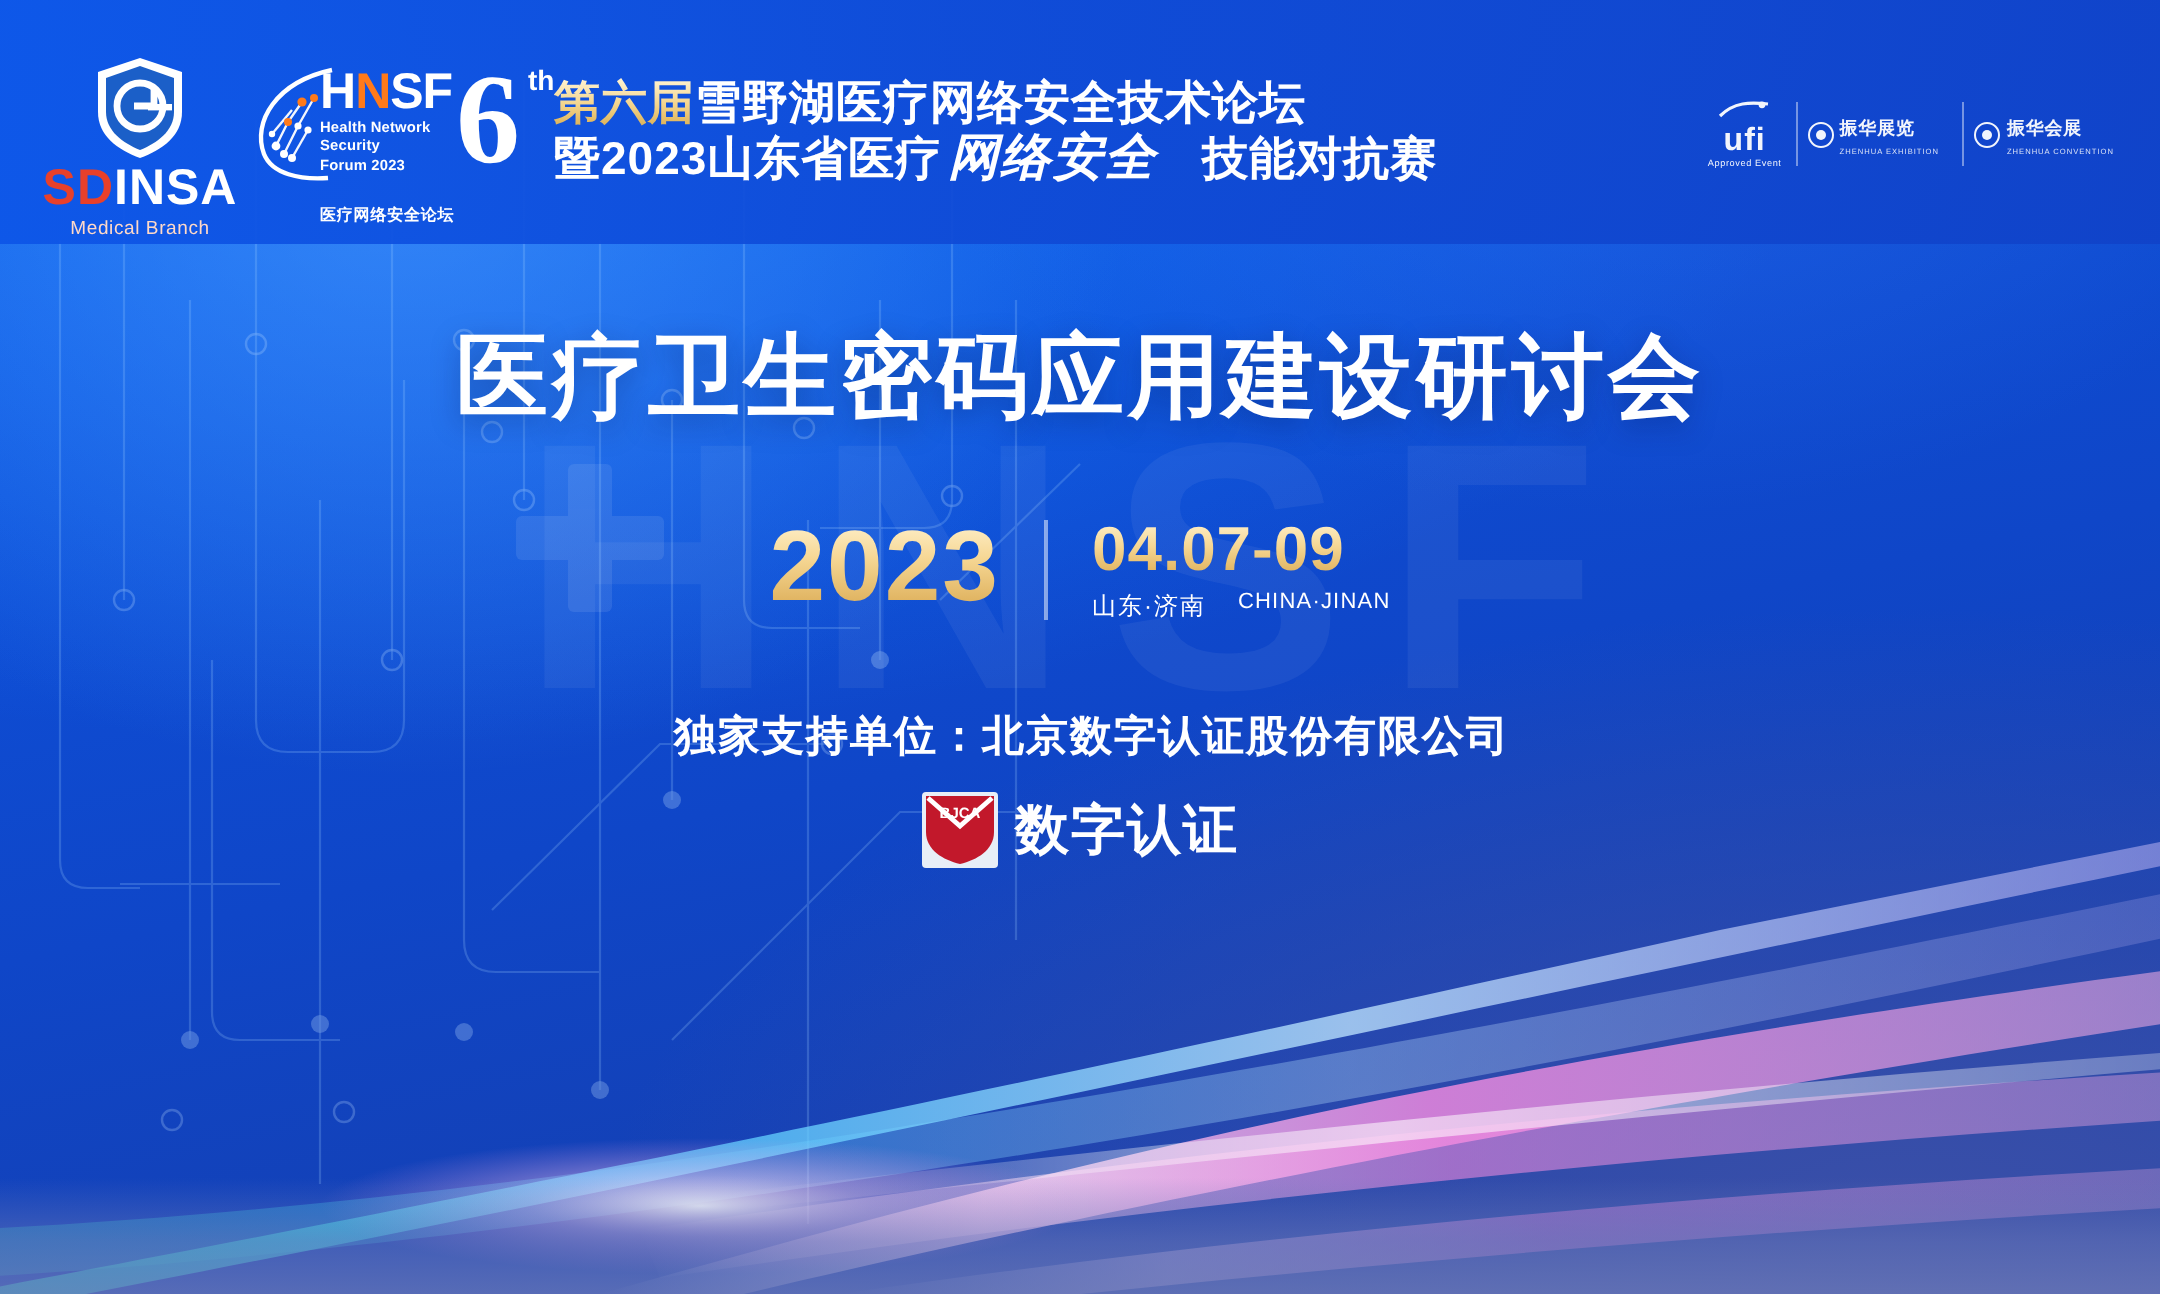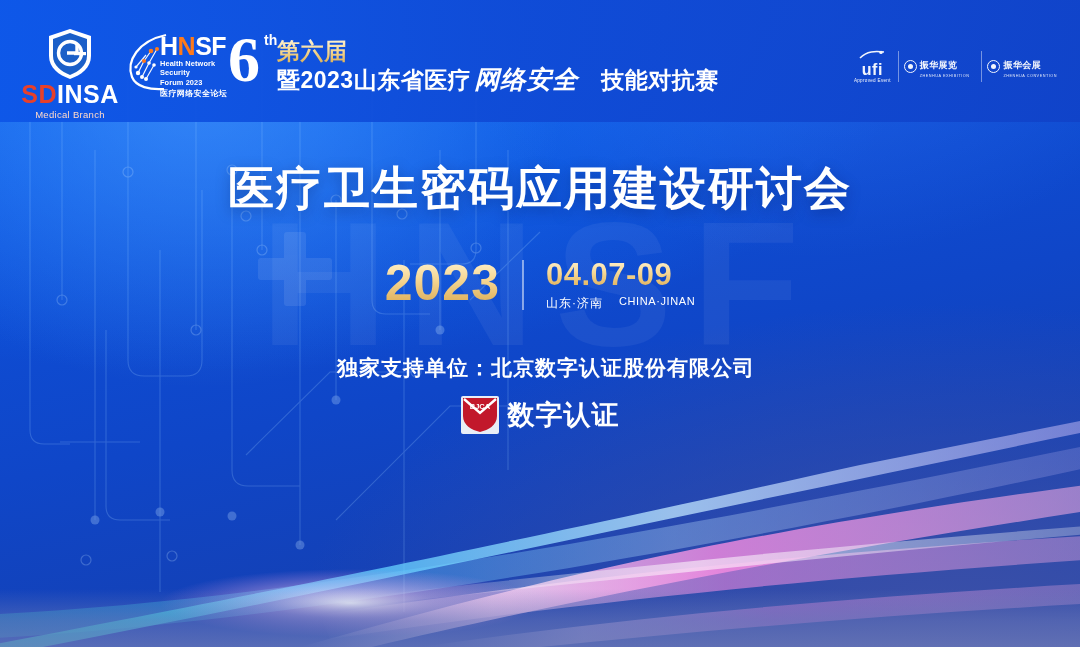--- a/index.html
+++ b/index.html
@@ -44,21 +44,21 @@
   .sd-word .red{color:#e8402a;}
   .sd-word .wht{color:#ffffff;}
   .sd-sub{margin-top:2px;font-size:9.5px;color:#ffd9c8;letter-spacing:.3px;}
 
   .logo-hnsf{position:absolute;left:124px;top:33px;width:112px;height:58px;}
   .hnsf-arc{position:absolute;left:0;top:0;width:46px;height:58px;}
   .hnsf-right{position:absolute;left:36px;top:1px;}
   .hnsf-main{font-size:25px;font-weight:800;color:#fff;letter-spacing:-.5px;line-height:1;}
   .hnsf-main .n{color:#ff7a1a;}
   .hnsf-en{font-size:7.4px;color:#fff;font-weight:700;line-height:1.25;margin-top:0;letter-spacing:.1px;}
-  .hnsf-cn{font-size:8px;color:#fff;font-weight:700;margin-top:1px;letter-spacing:.4px;}
+  .hnsf-cn{font-size:8px;color:#fff;font-weight:700;margin-top:15px;letter-spacing:.4px;}
 
   .six{position:absolute;left:228px;top:28px;width:58px;height:72px;}
   .six-num{font-size:64px;font-weight:800;color:#fff;line-height:1;font-family:"Liberation Serif",serif;}
   .six-th{position:absolute;left:36px;top:4px;font-size:14px;font-weight:700;color:#fff;}
 
   .headline{position:absolute;left:277px;top:38px;}
   .hl-row{display:flex;align-items:baseline;white-space:nowrap;line-height:1.18;}
   .hl1-a{font-size:23px;font-weight:800;
     background:linear-gradient(180deg,#fff6da 0%,#f3d389 55%,#d8ab4e 100%);
     -webkit-background-clip:text;background-clip:text;color:transparent;letter-spacing:.5px;}
@@ -252,20 +252,21 @@
     </div>
 
     <div class="six">
       <span class="six-num">6</span>
       <span class="six-th">th</span>
     </div>
 
     <div class="headline">
       <div class="hl-row">
         <span class="hl1-a">第六届</span>
+        <span class="hl1-b">雪野湖医疗网络安全技术论坛</span>
       </div>
       <div class="hl-row">
         <span class="hl2-a">暨2023山东省医疗</span>
         <span class="hl2-b">网络安全</span>
         <span class="hl2-c">技能对抗赛</span>
       </div>
     </div>
 
     <div class="partners">
       <div class="ufi">

